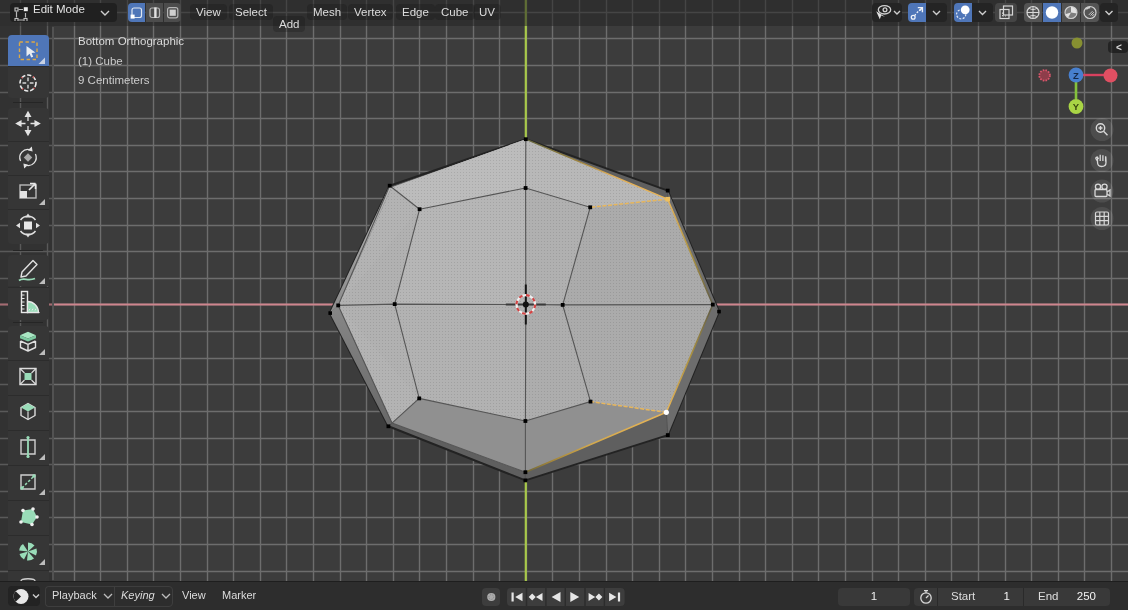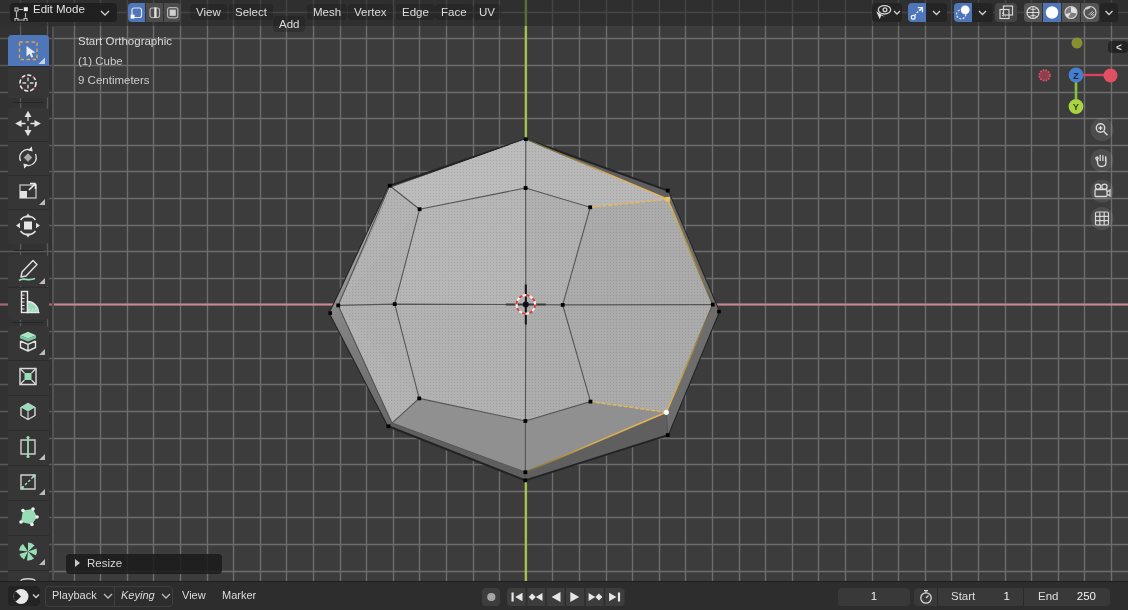--- a/index.html
+++ b/index.html
@@ -127,21 +127,21 @@
 
   <g>
     <line x1="525.8" y1="284.5" x2="525.8" y2="324.5" stroke="#141414" stroke-width="2"></line>
     <line x1="505.8" y1="304.5" x2="545.8" y2="304.5" stroke="#3a3a3a" stroke-width="2"></line>
     <circle cx="525.8" cy="304.5" r="9.3" fill="none" stroke="#f0f0f0" stroke-width="2.2"></circle>
     <circle cx="525.8" cy="304.5" r="9.3" fill="none" stroke="#d24545" stroke-width="2.2" stroke-dasharray="3.65,3.65"></circle>
     <circle cx="525.8" cy="304.5" r="3" fill="#101010"></circle>
   </g>
 </svg>
 
-<div class="vtext" style="top:35px;color:#dadada;">Start Orthographic</div>
+<div class="vtext" style="top:35px;color:#dadada;">Bottom Orthographic</div>
 <div class="vtext" style="top:54.5px;color:#cccccc;">(1) Cube</div>
 <div class="vtext" style="top:74px;color:#cccccc;">9 Centimeters</div>
 
 <div id="header">
 
   <div class="hbtn" style="left:10px;width:107px;background:#202020;">
     <svg width="16" height="16" style="position:absolute;left:3px;top:1.5px;" viewBox="0 0 16 16">
       <path d="M5.5,4.5 H10 M5.5,15 H10.5 M3.5,6.5 V12.5 M12.5,8 V12.5" stroke="#b8b8b8" stroke-width="1.2" fill="none"></path>
       <rect x="2" y="3" width="3" height="3" fill="none" stroke="#c2c2c2" stroke-width="1.1"></rect>
       <rect x="2" y="13.5" width="3" height="3" fill="none" stroke="#c2c2c2" stroke-width="1.1"></rect>
@@ -172,21 +172,21 @@
       <rect x="4.6" y="4.6" width="6.2" height="6.2" fill="#cfcfcf"></rect>
     </svg>
   </div>
 
   <span class="menu" style="left:190px;">View</span>
   <span class="menu" style="left:229px;">Select</span>
   <span class="menu" style="left:273px;margin-top:12px;">Add</span>
   <span class="menu" style="left:307px;">Mesh</span>
   <span class="menu" style="left:348px;">Vertex</span>
   <span class="menu" style="left:396px;">Edge</span>
-  <span class="menu" style="left:435px;">Face</span>
+  <span class="menu" style="left:435px;">Cube</span>
   <span class="menu" style="left:473px;text-align:right;">UV</span>
 
   <div class="hbtn" style="left:872px;width:30px;">
     <svg width="30" height="19" viewBox="0 0 30 19">
       <ellipse cx="12.5" cy="6.8" rx="6.2" ry="4.2" fill="none" stroke="#d0d0d0" stroke-width="1.3"></ellipse>
       <circle cx="13" cy="6.8" r="1.9" fill="none" stroke="#d0d0d0" stroke-width="1.3"></circle>
       <path d="M4.2,8.2 L7.8,16.2 L9.2,12.6 L13,13.8 Z" fill="#e0e0e0"></path>
       <path d="M22,8 L25,11 L28,8" stroke="#cdcdcd" stroke-width="1.4" fill="none"></path>
     </svg>
   </div>
@@ -456,24 +456,20 @@
     <rect x="75" y="163.5" width="12" height="7" rx="1"></rect>
     <path d="M87,166 L90,164 V170 L87,168"></path>
   </g>
   <g stroke="#d8d8d8" stroke-width="1.2" fill="none">
     <rect x="75.5" y="186" width="13" height="13" rx="1.5"></rect>
     <path d="M79.8,186 V199 M84.2,186 V199 M75.5,190.3 H88.5 M75.5,194.7 H88.5"></path>
   </g>
 </svg>
 </div>
 
-<div class="abs" style="left:66px;top:553.5px;width:156px;height:20.5px;background:rgba(26,26,26,0.85);border-radius:4px;">
-  <span style="position:absolute;left:9px;top:5px;width:0;height:0;border-left:5px solid #c8c8c8;border-top:4px solid transparent;border-bottom:4px solid transparent;"></span>
-  <span style="position:absolute;left:21px;top:3.5px;font-size:11.5px;color:#d6d6d6;">Resize</span>
-</div>
 
 <div id="statusbar">
   <div class="abs" style="left:8px;top:4px;width:32px;height:20px;background:#232323;border-radius:4px;">
     <svg width="38" height="21" viewBox="0 0 38 21">
       <circle cx="13" cy="10.5" r="7.5" fill="#e8e8e8"></circle>
       <path d="M13,10.5 L7.7,5.2 A7.5,7.5 0 0,0 7.7,15.8 Z" fill="#232323"></path>
       <path d="M25,8.5 L28,11.5 L31,8.5" stroke="#cdcdcd" stroke-width="1.4" fill="none"></path>
     </svg>
   </div>
   <div class="abs" style="left:45px;top:4px;width:69px;height:19px;border:1px solid #3e3e3e;border-radius:4px 0 0 4px;border-right:none;"></div>

